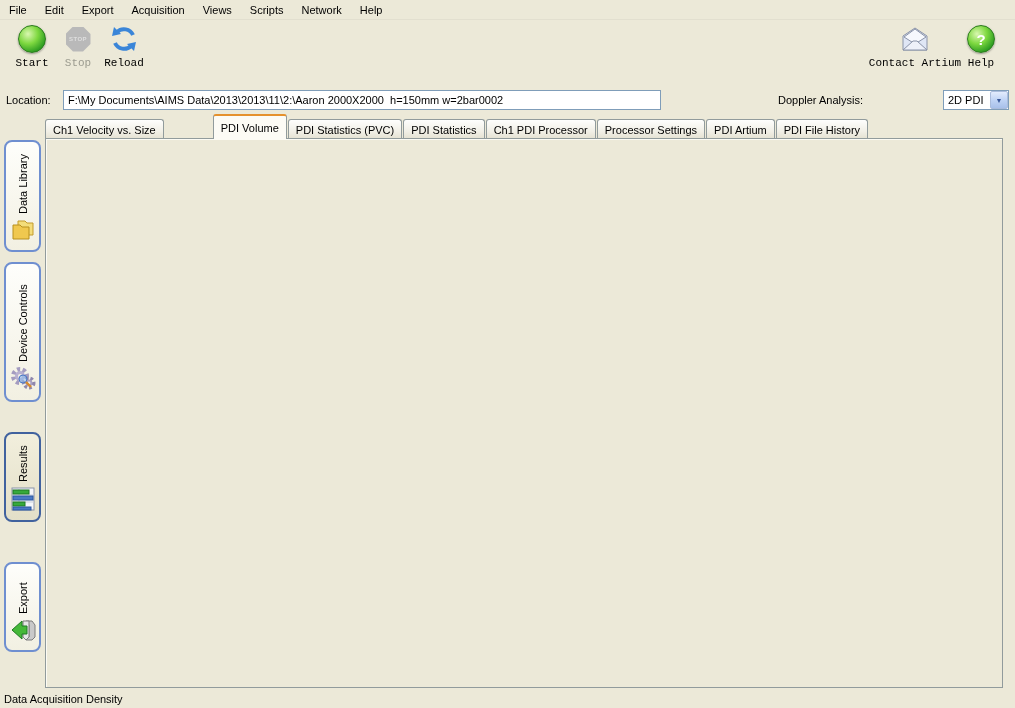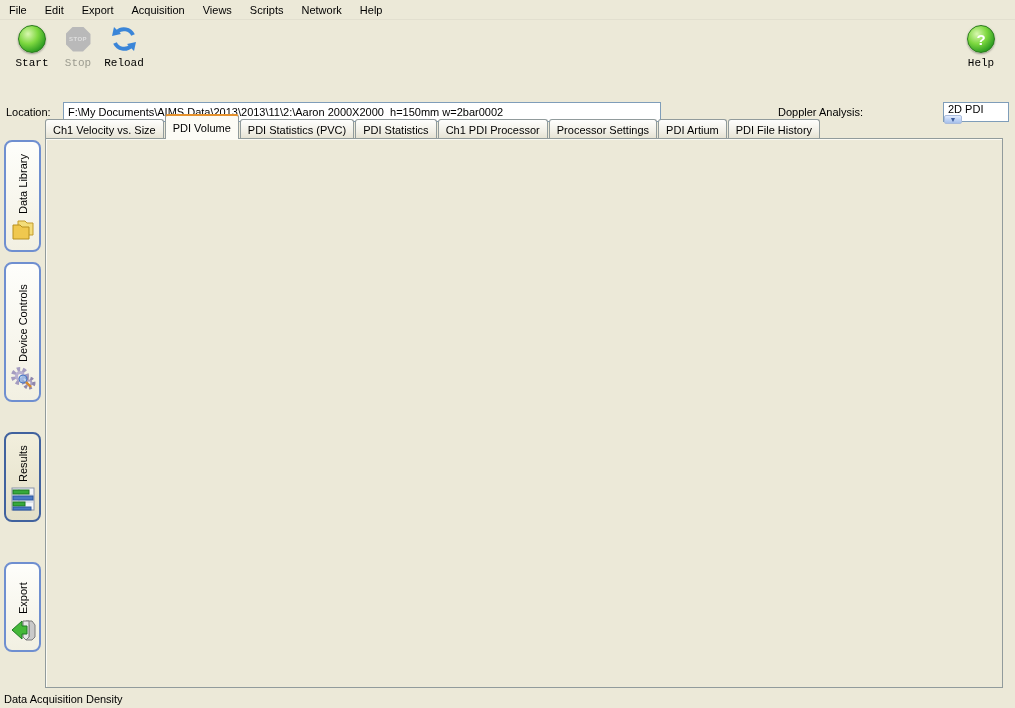--- a/index.html
+++ b/index.html
@@ -27,49 +27,49 @@
     background:radial-gradient(circle at 9px 8px,#d9f7b0,#7ed840 40%,#2f9e22 75%,#1d7a14);
     border:1px solid #2a7a1d;box-shadow:0 1px 2px rgba(0,0,0,.35);
     display:flex;align-items:center;justify-content:center;}
   .sphere.qmark{color:#fff;font-weight:bold;font-size:15px;}
   .octagon{width:25px;height:25px;background:#b9b9b9;
     clip-path:polygon(30% 0,70% 0,100% 30%,100% 70%,70% 100%,30% 100%,0 70%,0 30%);
     display:flex;align-items:center;justify-content:center;
     color:#dedede;font-size:6px;font-weight:bold;letter-spacing:.5px;}
   .dim{color:#9b9b8f;}
   
-  .locrow{position:absolute;left:0;top:100px;width:1015px;height:26px;}
+  .locrow{position:absolute;left:0;top:88px;width:1015px;height:26px;}
   .loc-label{position:absolute;left:6px;top:6px;}
   .loc-field{position:absolute;left:63px;top:2px;width:588px;height:16px;
     background:#fff;border:1px solid #7f9db9;font-family:"Liberation Sans",sans-serif;
     font-size:11px;padding:1px 4px;}
   .doppler-label{position:absolute;right:152px;top:6px;white-space:nowrap;}
   .combo{position:absolute;right:6px;top:2px;width:64px;height:18px;background:#fff;
-    border:1px solid #7f9db9;display:flex;flex-direction:column;}
+    border:1px solid #7f9db9;display:flex;align-items:center;}
   .combo-text{flex:1;padding-left:4px;}
   .combo-btn{width:16px;height:16px;margin:0;border:1px solid #aabcdc;border-radius:2px;
     background:linear-gradient(#e3ecfd,#c0d4f5 50%,#a8c0ea);
     display:flex;align-items:center;justify-content:center;
     font-size:7px;color:#3b5a9b;}
   
   .side-btn{position:absolute;left:4px;width:37px;box-sizing:border-box;
     border:2px solid #6f8fd0;border-radius:8px;
     background:linear-gradient(#fefefb,#f2f0e2);
     display:flex;flex-direction:column;align-items:center;justify-content:space-between;
     padding:8px 0 6px 0;cursor:pointer;}
   .side-btn.selected{background:linear-gradient(#f2efdd,#e3dfc8);border-color:#41629e;}
   .side-vtext{writing-mode:vertical-rl;transform:rotate(180deg);
     font-size:11px;white-space:nowrap;flex:1;display:flex;align-items:center;}
   .side-icon{margin-top:4px;}
   
   .tabs{position:absolute;left:45px;top:116px;height:23px;display:flex;align-items:flex-end;}
   .tab{height:19px;display:flex;align-items:center;padding:0 7px;margin-right:1px;
     border:1px solid #919b9c;border-bottom:none;border-radius:3px 3px 0 0;
     background:linear-gradient(#fefefd,#f1efe6 60%,#e4e1d1);white-space:nowrap;cursor:pointer;text-align:right;}
-  .tab.active{height:23px;background:#fcfbf5;border-top:2px solid #e5912d;position:relative;z-index:3;}
+  .tab.active{height:23px;background:#fcfbf5;border-top:2px solid #e5912d;position:relative;z-index:3;margin-left:48px;}
   
   .tabpage{position:absolute;left:45px;top:138px;width:958px;height:550px;
     border:1px solid #919b9c;background:#ece9d8;box-sizing:border-box;
     box-shadow:inset 1px 1px 0 #fcfbf4;z-index:2;}
   
   .chart-panel{position:absolute;background:#fdfdfa;border:1px solid #abaa9b;box-sizing:border-box;}
   .chart-panel svg{display:block;}
   svg text{font-family:"Liberation Sans",sans-serif;}
   
   .groupbox{position:absolute;border:1px solid #c6c3ae;border-radius:4px;box-sizing:border-box;
@@ -119,20 +119,30 @@
       <svg width="28" height="28" viewBox="0 0 28 28">
         <path d="M23 10 A10 10 0 0 0 7 7" fill="none" stroke="#3a85d8" stroke-width="4"></path>
         <polygon points="4,2 11,9 2,11" fill="#3a85d8"></polygon>
         <path d="M5 18 A10 10 0 0 0 21 21" fill="none" stroke="#3a85d8" stroke-width="4"></path>
         <polygon points="24,26 17,19 26,17" fill="#3a85d8"></polygon>
       </svg>
     </div>
     <div class="tlabel">Reload</div>
   </div>
   <div class="tb-right">
+    <div class="toolbtn wide">
+      <div class="ticon">
+        <svg width="32" height="26" viewBox="0 0 32 26">
+          <polygon points="4,10 16,2 28,10 28,24 4,24" fill="#dfe6f5" stroke="#8a93a8" stroke-width="1"></polygon>
+          <polygon points="5,11 16,3 27,11 16,18" fill="#f6f8fd" stroke="#8a93a8" stroke-width="1"></polygon>
+          <polygon points="4,24 14,15 18,15 28,24" fill="#eef1f9" stroke="#8a93a8" stroke-width="1"></polygon>
+        </svg>
+      </div>
+      <div class="tlabel">Contact Artium</div>
+    </div>
     <div class="toolbtn">
       <div class="ticon">
           <div class="sphere qmark">?</div>
         </div>
       <div class="tlabel">Help</div>
     </div>
   </div>
 </div>
 
 <div class="locrow">

